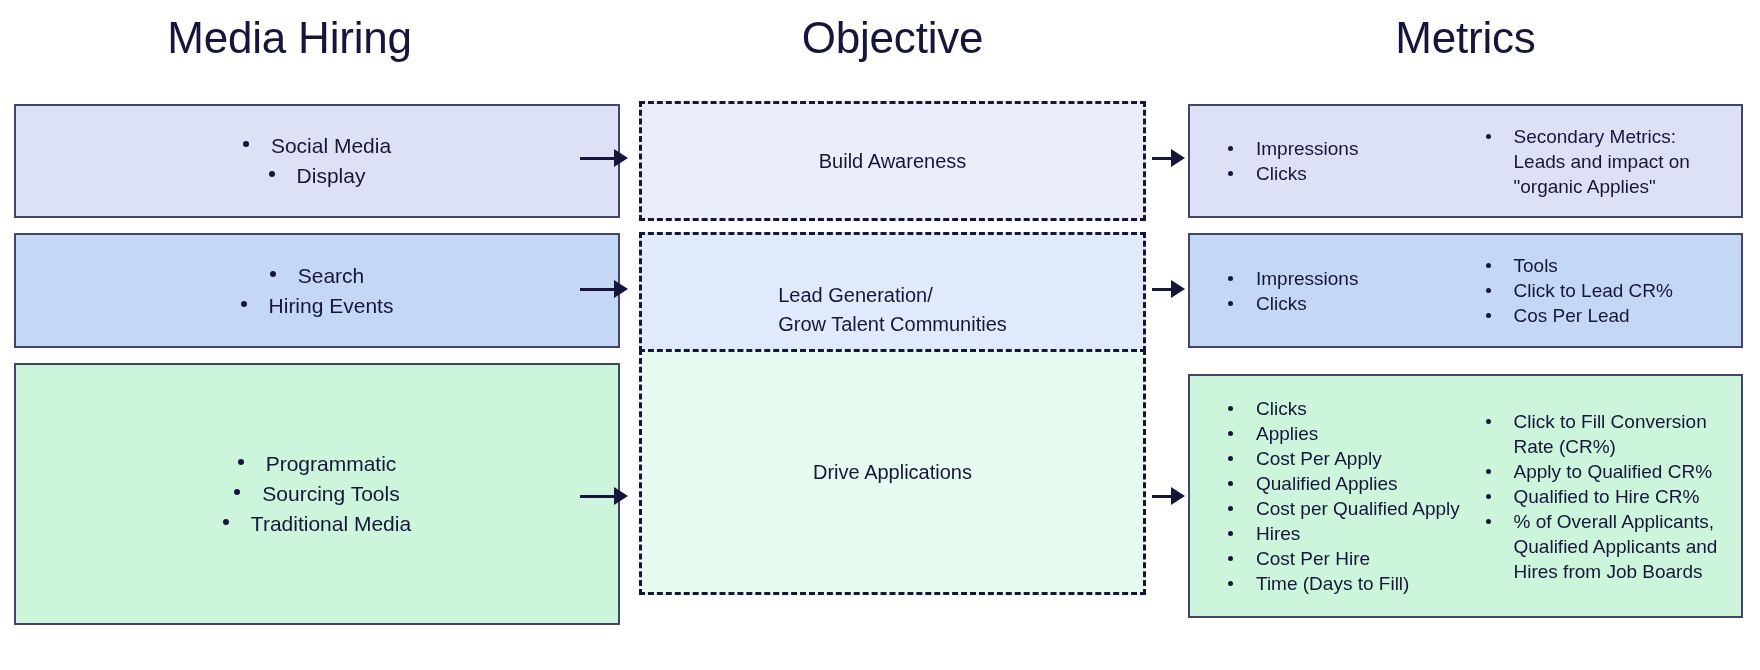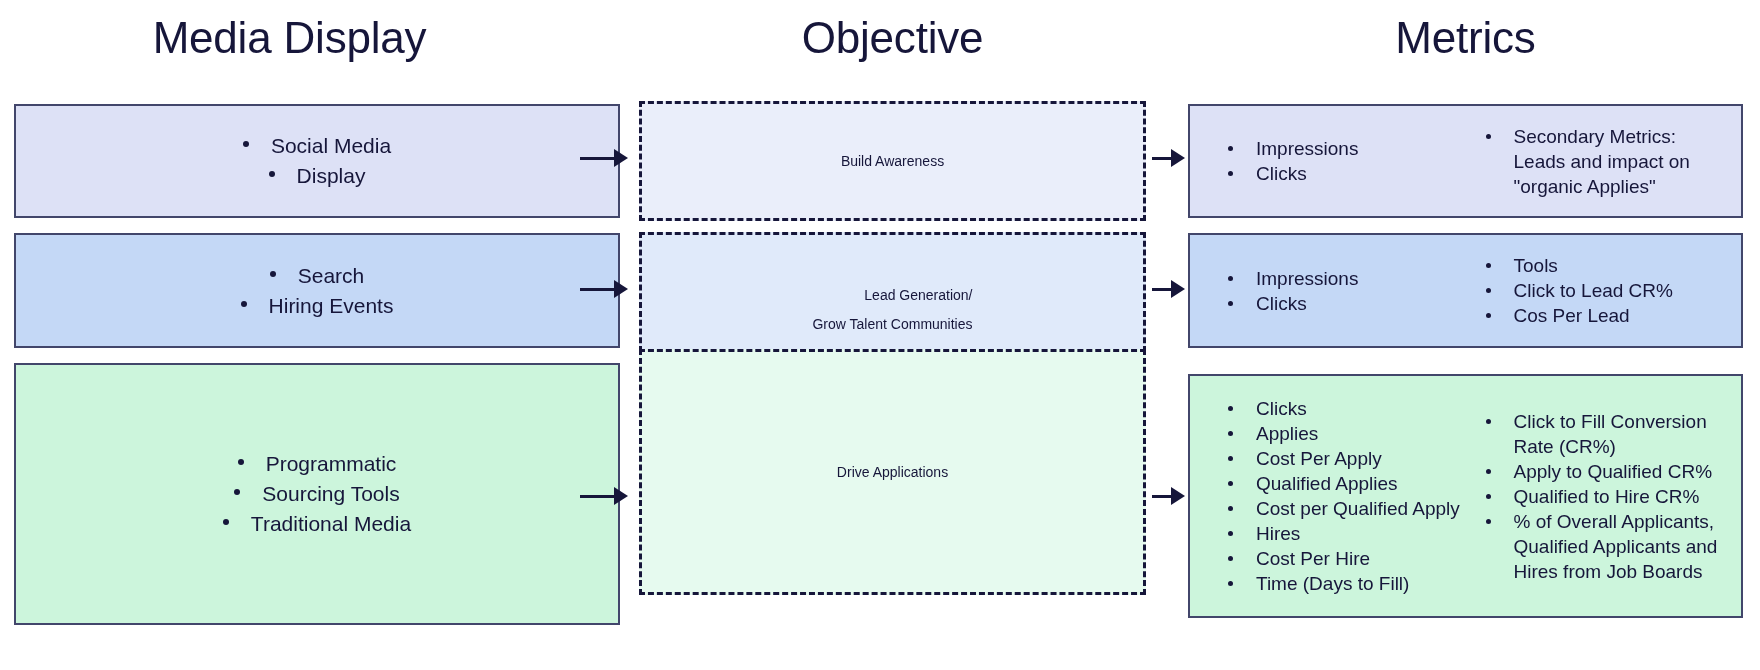--- a/index.html
+++ b/index.html
@@ -100,23 +100,23 @@
     border-radius: 50%;
     background: #16163a;
     vertical-align: middle;
     margin-right: 22px;
     position: relative;
     top: -3px;
   }
 
   
   .obj-label {
-    font-size: 14px;
+    font-size: 20px;
     line-height: 29px;
-    text-align: right;
+    text-align: left;
     white-space: pre-line;
   }
 
   
   .metrics-wrap {
     display: flex;
     width: 100%;
     height: 100%;
     box-sizing: border-box;
     align-items: center;
@@ -176,21 +176,21 @@
   .arrow.a3 { left: 580px;  width: 48px; top: 486px; }
   .arrow.b1 { left: 1152px; width: 33px; top: 148px; }
   .arrow.b2 { left: 1152px; width: 33px; top: 279px; }
   .arrow.b3 { left: 1152px; width: 33px; top: 486px; }
 </style>
 </head>
 <body>
 
 <div class="canvas">
 
-  <div class="col-header ch-media">Media Display</div>
+  <div class="col-header ch-media">Media Hiring</div>
   <div class="col-header ch-obj">Objective</div>
   <div class="col-header ch-metrics">Metrics</div>
 
   <div class="box solid c1 r1 fill-lav-dark">
     <ul class="bullets-center">
       <li><span class="bdot"></span><span>Social Media</span></li>
       <li><span class="bdot"></span><span>Display</span></li>
     </ul>
   </div>
 

